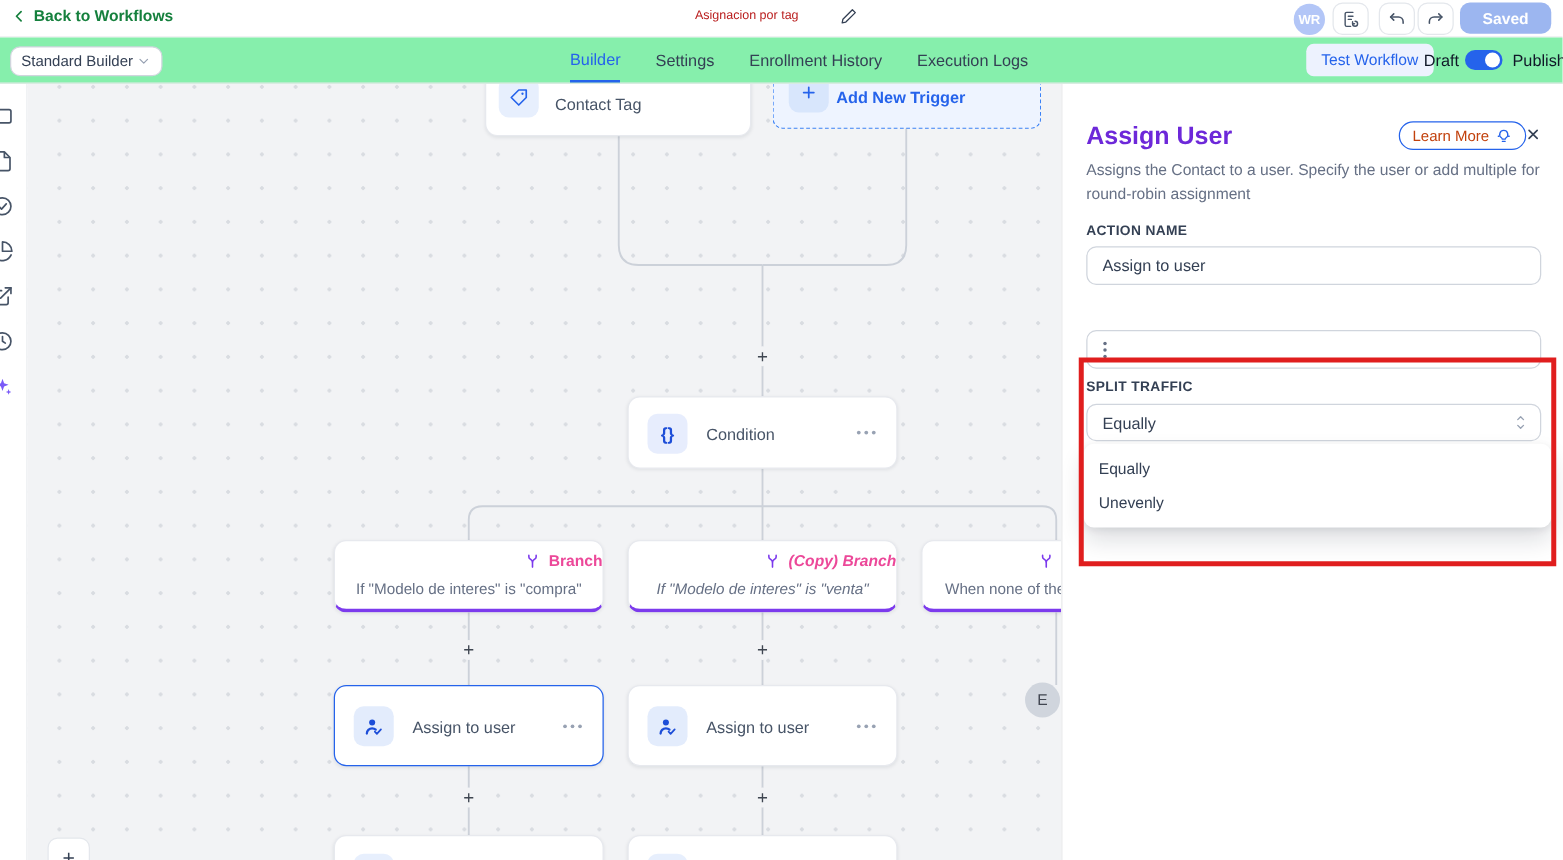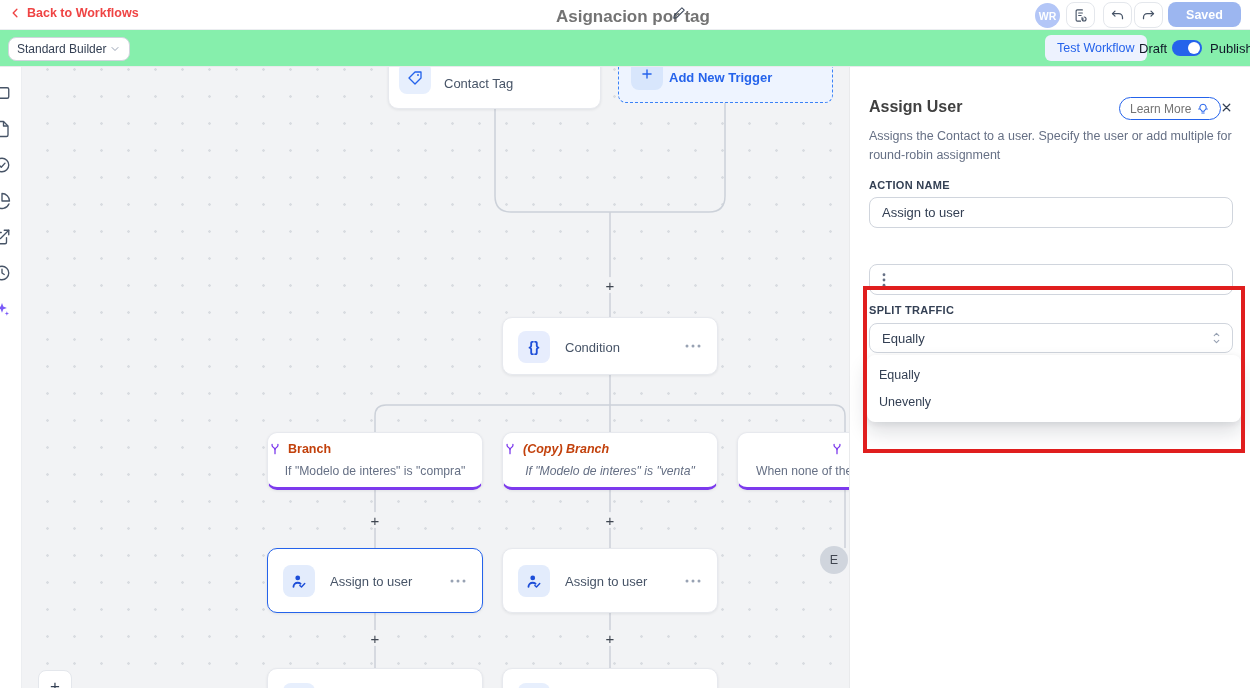--- a/index.html
+++ b/index.html
@@ -5,22 +5,22 @@
   * { margin:0; padding:0; box-sizing:border-box; }
   html,body { width:1250px; height:688px; overflow:hidden; background:#fff;
     font-family:"Liberation Sans", sans-serif; }
   .abs { position:absolute; }
   svg { display:block; }
 
   
   .topbar { position:absolute; left:0; top:0; width:1250px; height:30px; background:#fff;
     border-bottom:1px solid #ebedf0; z-index:40; }
   .back { position:absolute; left:10px; top:6px; display:flex; align-items:center; gap:6px;
-    font-size:12.5px; font-weight:700; color:#ef4444; cursor:pointer; }
-  .wtitle { position:absolute; left:556px; top:7px; font-size:17px; color:#737373; font-weight:700; }
+    font-size:12.5px; font-weight:700; color:#15803d; cursor:pointer; }
+  .wtitle { position:absolute; left:556px; top:7px; font-size:10px; color:#b91c1c; font-weight:400; }
   .pencil { position:absolute; left:672px; top:6px; color:#344054; }
   .avatar { position:absolute; left:1035px; top:3px; width:25px; height:25px; border-radius:50%;
     background:#b3c6f7; color:#fff; font-size:10.5px; font-weight:700; display:flex;
     align-items:center; justify-content:center; }
   .iconbtn { position:absolute; top:2px; width:29px; height:26px; border:1px solid #e4e7ec;
     border-radius:8px; background:#fff; display:flex; align-items:center; justify-content:center;
     color:#475467; cursor:pointer; }
   .savedbtn { position:absolute; left:1168px; top:2px; width:73px; height:25px; background:#9cb6f0;
     color:#fff; font-size:12.5px; font-weight:600; border:none; border-radius:8px; }
 
@@ -55,34 +55,34 @@
   .node { position:absolute; background:#fff; border:1px solid #e7e9ee; border-radius:10px;
     box-shadow:0 1px 3px rgba(16,24,40,.08); }
   .nicon { position:absolute; width:32px; height:32px; border-radius:8px; background:#e7effd;
     display:flex; align-items:center; justify-content:center; color:#1d4ed8; }
   .nlabel { position:absolute; font-size:13px; color:#475467; }
   .ndots { position:absolute; right:16px; top:50%; transform:translateY(-50%); color:#98a2b3; cursor:pointer; }
   .plusbadge { position:absolute; width:16px; height:16px; margin-left:-8px; margin-top:-8px;
     display:flex; align-items:center; justify-content:center; background:#f2f3f5; border-radius:50%;
     color:#3f4651; font-size:15px; cursor:pointer; }
   .branchrow { position:absolute; left:0; right:0; top:9px; display:flex; align-items:center;
-    justify-content:flex-start; gap:6px; color:#c2410c; font-size:12.5px; font-weight:600; }
+    justify-content:flex-end; gap:6px; color:#ec4899; font-size:12.5px; font-weight:600; }
   .branchsub { position:absolute; left:0; right:0; top:31px; text-align:center; font-size:12.2px; color:#667085; }
   .zoombtn { position:absolute; left:16px; top:603px; width:34px; height:34px; background:#fff;
     border:1px solid #e4e7ec; border-radius:8px; font-size:17px; color:#344054; }
   .ecirc { position:absolute; left:798px; top:479px; width:28px; height:28px; border-radius:50%;
     background:#d0d5dd; color:#414651; font-size:12.5px; display:flex; align-items:center; justify-content:center; }
 
   
   .panel { position:absolute; left:849px; top:67px; width:401px; height:621px; background:#fff;
     border-left:1px solid #e9eaec; z-index:35; }
-  .ptitle { position:absolute; left:19px; top:31px; font-size:16px; font-weight:700; color:#404040; }
+  .ptitle { position:absolute; left:19px; top:31px; font-size:20px; font-weight:700; color:#6d28d9; }
   .learnmore { position:absolute; left:269px; top:30px; height:23px; padding:0 10px; display:flex;
     align-items:center; gap:5px; border:1.5px solid #2563eb; border-radius:12px; background:#fff;
-    color:#737373; font-size:12px; font-weight:500; cursor:pointer; }
+    color:#c2410c; font-size:12px; font-weight:500; cursor:pointer; }
   .pclose { position:absolute; left:370px; top:34px; color:#344054; cursor:pointer; }
   .pdesc { position:absolute; left:19px; top:60px; width:366px; font-size:12.5px; line-height:1.55;
     color:#667085; }
   .plabel { position:absolute; left:19px; font-size:11px; font-weight:700; letter-spacing:.3px; color:#344054; }
   .pinput { position:absolute; left:19px; width:364px; height:31px; border:1px solid #d0d5dd;
     border-radius:8px; padding:0 12px; font-size:13px; color:#344054; background:#fff;
     font-family:"Liberation Sans", sans-serif; }
   .usersbox { position:absolute; left:19px; top:197px; width:364px; height:31px; border:1px solid #d0d5dd;
     border-radius:8px; background:#fff; display:flex; }
   .usersmain { flex:1; display:flex; align-items:center; gap:5px; padding:0 6px; border-right:1px solid #e4e7ec; }
@@ -151,20 +151,26 @@
 
 <div class="toolbar">
   <div class="bselect">
     <span>Standard Builder</span>
     <span style="color:#98a2b3;">
       <svg width="12" height="12" viewBox="0 0 24 24" fill="none" stroke="currentColor" stroke-width="2" stroke-linecap="round" stroke-linejoin="round">
           <path d="M6 9l6 6 6-6"></path>
         </svg>
     </span>
   </div>
+  <div class="tabs">
+    <div class="tab active">Builder</div>
+    <div class="tab">Settings</div>
+    <div class="tab">Enrollment History</div>
+    <div class="tab">Execution Logs</div>
+  </div>
   <button class="testwf">Test Workflow</button>
   <span class="draftlbl">Draft</span>
   <div class="toggle">
       <div class="knob"></div>
     </div>
   <span class="publbl">Publish</span>
 </div>
 
 <div class="sidebar">
   <span class="sicon" style="top:17px;">

